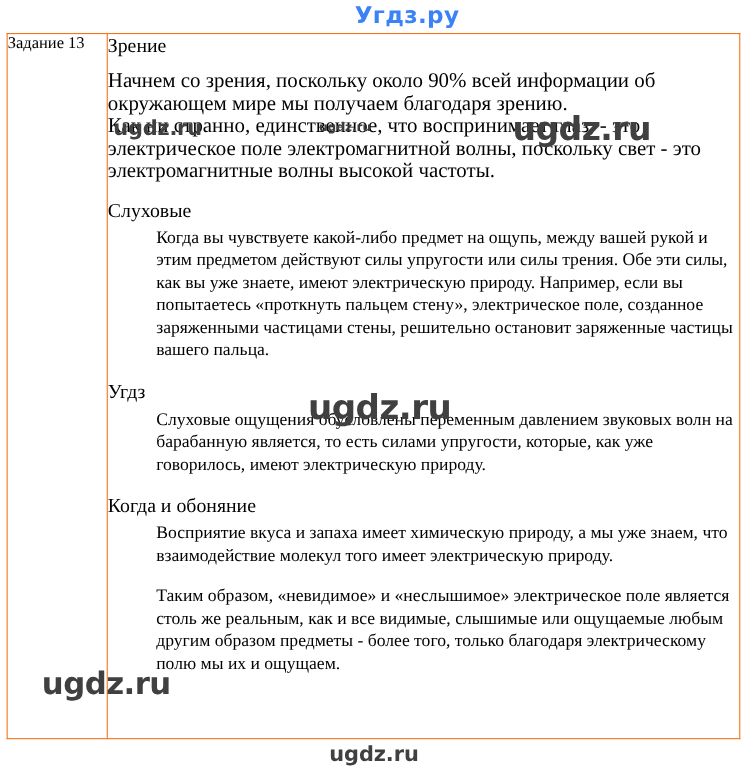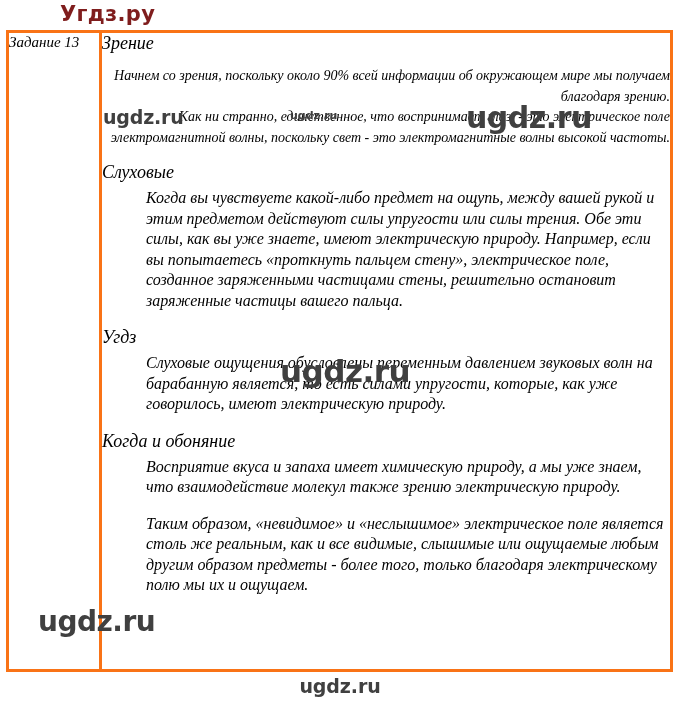--- a/index.html
+++ b/index.html
@@ -16,48 +16,47 @@
     color: #000000;
   }
 
   
   .wm-top {
     position: absolute;
     top: 0px;
     left: 0px;
     width: 680px;
     height: 28px;
-    text-align: left;
+    text-align: center;
     font-family: "DejaVu Sans", "Liberation Sans", sans-serif;
     font-weight: bold;
     font-size: 21px;
     line-height: 28px;
     letter-spacing: 0.3px;
-    color: #7f1d1d;
+    color: #3b82f6;
     padding-left: 60px;
     box-sizing: border-box;
   }
 
   
   .task-table {
     position: absolute;
     left: 6px;
     top: 30px;
     width: 667px;
     height: 642px;
     border: 1px solid #808080;
     border-collapse: collapse;
     box-sizing: border-box;
     background: transparent;
   }
   .task-table td {
-    border: 3px solid #f97316;
+    border: 1px solid #f97316;
     vertical-align: top;
     padding: 0;
-    font-style: italic;
   }
   .cell-label {
     width: 90px;
     padding: 7px 0 0 6px;
     font-size: 15px;
     line-height: 19px;
     white-space: nowrap;
   }
   .cell-body {
     padding: 7px 8px 8px 10px;
@@ -65,24 +64,23 @@
 
   
   .sec-head {
     font-size: 18px;
     line-height: 20px;
     margin: 0 0 0 0;
   }
   .sec-head.spaced { margin-top: 14px; }
 
   .para {
-    font-size: 14px;
+    font-size: 19px;
     line-height: 20.5px;
     margin: 0;
-    text-align: right;
   }
   .para.gap { margin-top: 13px; }
   .para.tight { margin-top: 0px; }
 
   .indent {
     margin-left: 44px;
     margin-top: 6px;
     font-size: 16px;
     line-height: 20.5px;
   }
@@ -122,21 +120,21 @@
       <p class="para gap">Начнем со зрения, поскольку около 90% всей информации об окружающем мире мы получаем благодаря зрению.</p>
       <p class="para tight">Как ни странно, единственное, что воспринимает глаз, - это электрическое поле электромагнитной волны, поскольку свет - это электромагнитные волны высокой частоты.</p>
 
       <p class="sec-head spaced">Слуховые</p>
       <p class="indent">Когда вы чувствуете какой-либо предмет на ощупь, между вашей рукой и этим предметом действуют силы упругости или силы трения. Обе эти силы, как вы уже знаете, имеют электрическую природу. Например, если вы попытаетесь «проткнуть пальцем стену», электрическое поле, созданное заряженными частицами стены, решительно остановит заряженные частицы вашего пальца.</p>
 
       <p class="sec-head spaced">Угдз</p>
       <p class="indent">Слуховые ощущения обусловлены переменным давлением звуковых волн на барабанную является, то есть силами упругости, которые, как уже говорилось, имеют электрическую природу.</p>
 
       <p class="sec-head spaced">Когда и обоняние</p>
-      <p class="indent">Восприятие вкуса и запаха имеет химическую природу, а мы уже знаем, что взаимодействие молекул также зрению электрическую природу.</p>
+      <p class="indent">Восприятие вкуса и запаха имеет химическую природу, а мы уже знаем, что взаимодействие молекул того имеет электрическую природу.</p>
       <p class="indent gap">Таким образом, «невидимое» и «неслышимое» электрическое поле является столь же реальным, как и все видимые, слышимые или ощущаемые любым другим образом предметы - более того, только благодаря электрическому полю мы их и ощущаем.</p>
 
     </td>
   </tr>
 </tbody>
   </table>
 
 <div class="wm wm-a">ugdz.ru</div>
 <div class="wm wm-b">ugdz.ru</div>
 <div class="wm wm-c">ugdz.ru</div>

